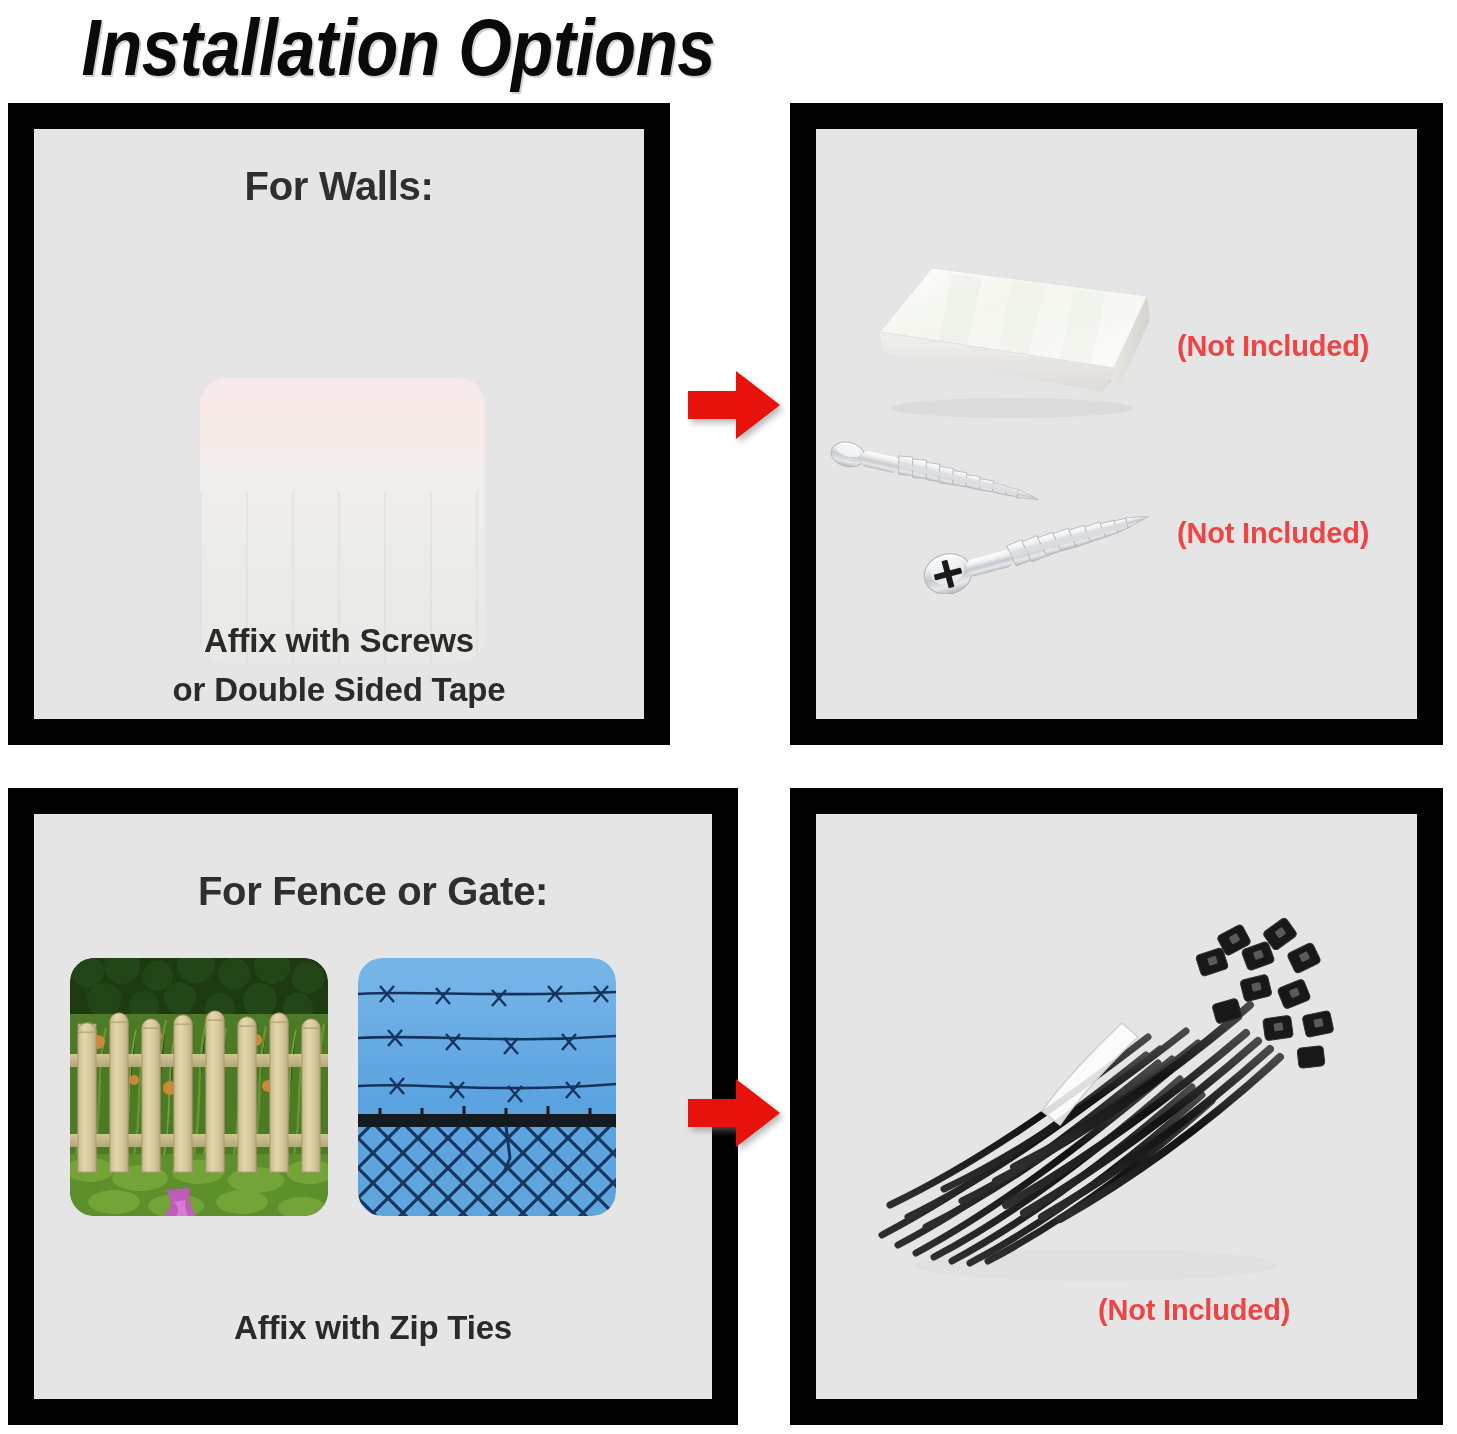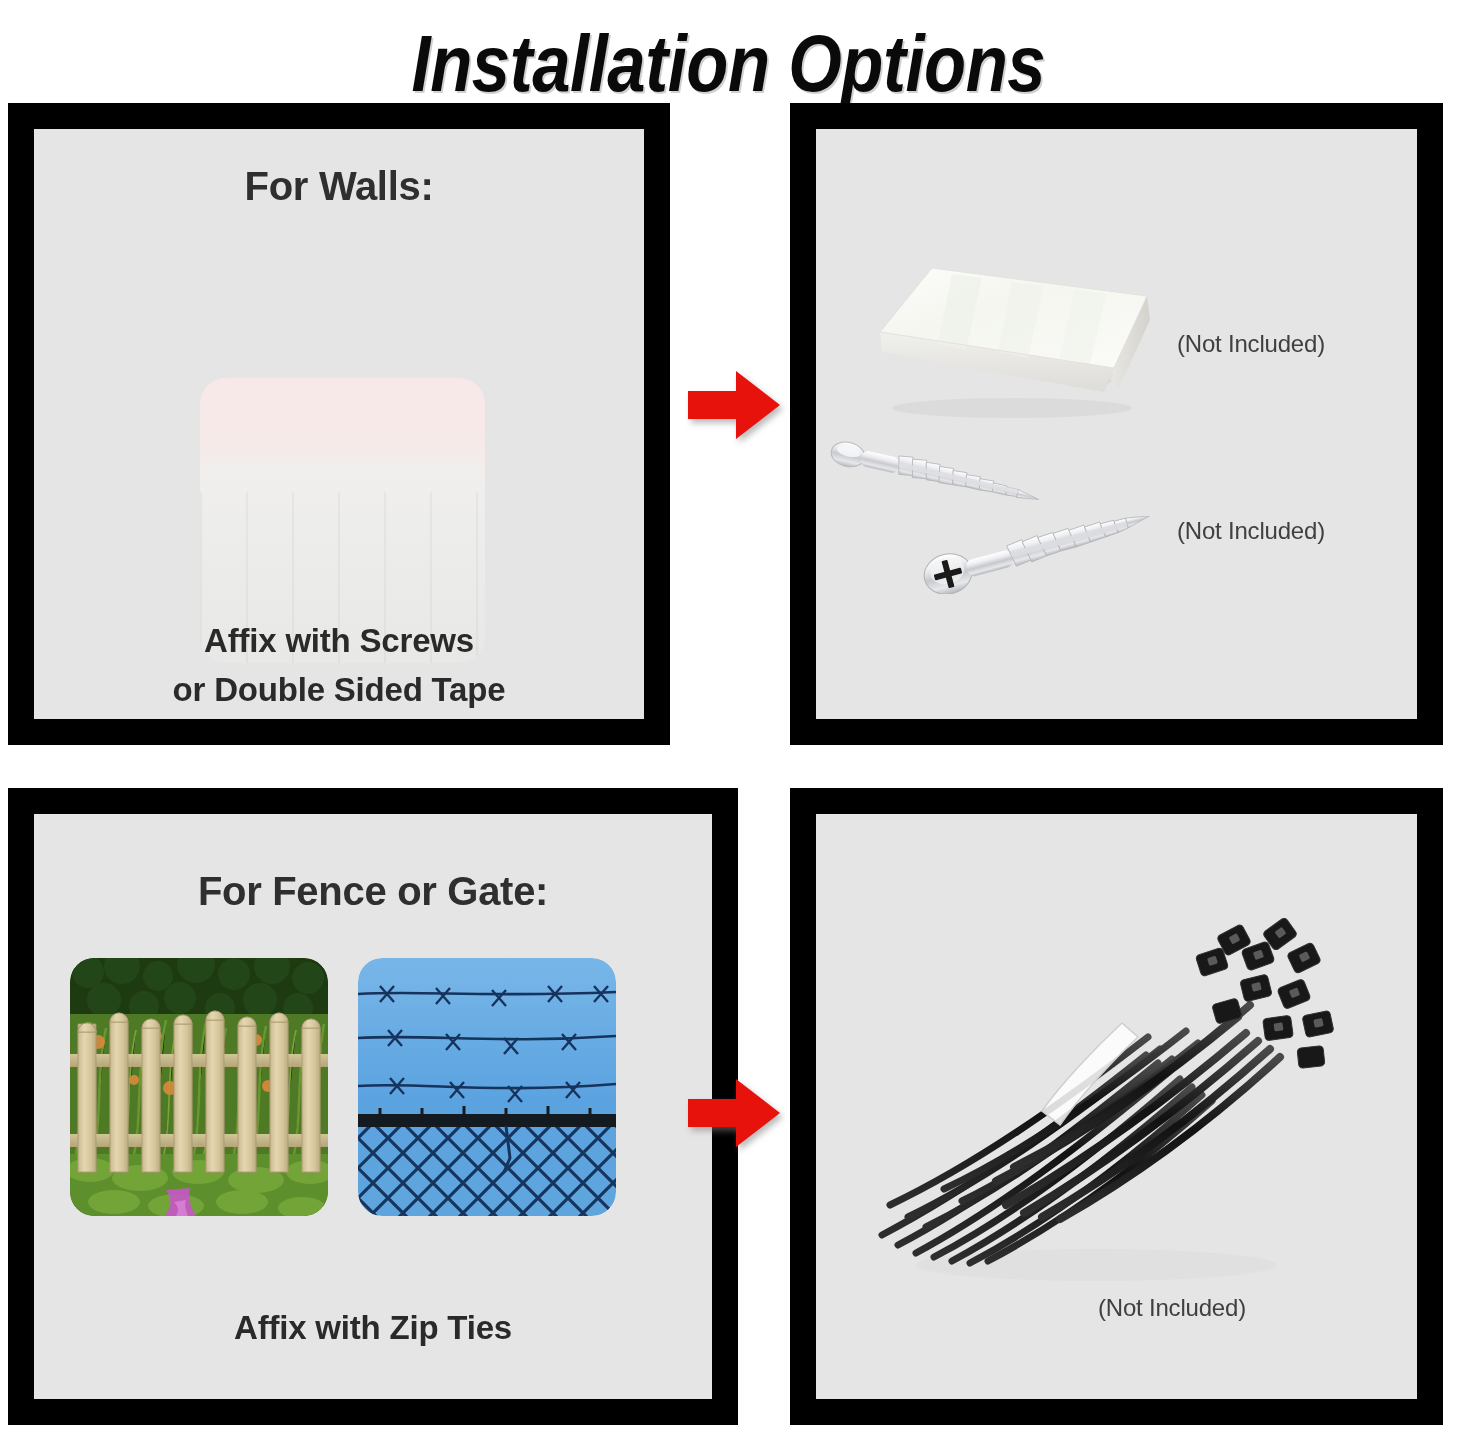--- a/index.html
+++ b/index.html
@@ -5,22 +5,22 @@
   * { margin:0; padding:0; box-sizing:border-box; }
   html,body { background:#ffffff; }
   body {
     width:1457px; height:1434px;
     font-family:"Liberation Sans","DejaVu Sans",sans-serif;
     position:relative; overflow:hidden;
   }
 
   
   #title-bar{
-    position:absolute; left:0; top:16px; width:1457px; height:95px;
-    display:flex; align-items:center; justify-content:center;
+    position:absolute; left:0; top:0; width:1457px; height:95px;
+    display:flex; align-items:center; padding-left:30px;
   }
   #title-text{
     font-size:80px; font-weight:700; font-style:italic;
     color:#0a0a0a; letter-spacing:-0.5px;
     transform:scaleX(0.86); transform-origin:center;
     white-space:nowrap; line-height:1;
     text-shadow:2px 2px 0 rgba(120,120,120,.35);
   }
 
   
@@ -92,22 +92,22 @@
   #fence-wood-photo { left:70px;  top:958px; }
   #fence-chain-photo{ left:358px; top:958px; }
 
   
   #tape-stack  { position:absolute; left:862px; top:232px;  width:292px; height:188px; }
   #screw-upper { position:absolute; left:826px; top:436px;  width:238px; height:70px; }
   #screw-lower { position:absolute; left:916px; top:516px;  width:246px; height:78px; }
   #zip-ties-bundle { position:absolute; left:846px; top:905px; width:492px; height:390px; }
 
   .note-label{
-    position:absolute; font-size:24px; font-weight:400;
-    color:#404040; white-space:nowrap; letter-spacing:-0.2px;
+    position:absolute; font-size:29px; font-weight:700;
+    color:#ef4444; white-space:nowrap; letter-spacing:-0.2px;
   }
   #note-tape   { left:1177px; top:330px; }
   #note-screws { left:1177px; top:517px; }
   #note-ties   { left:1098px; top:1294px; }
 </style>
 </head>
 <body>
 
 <div id="title-bar">
   <div id="title-text">Installation Options</div>

